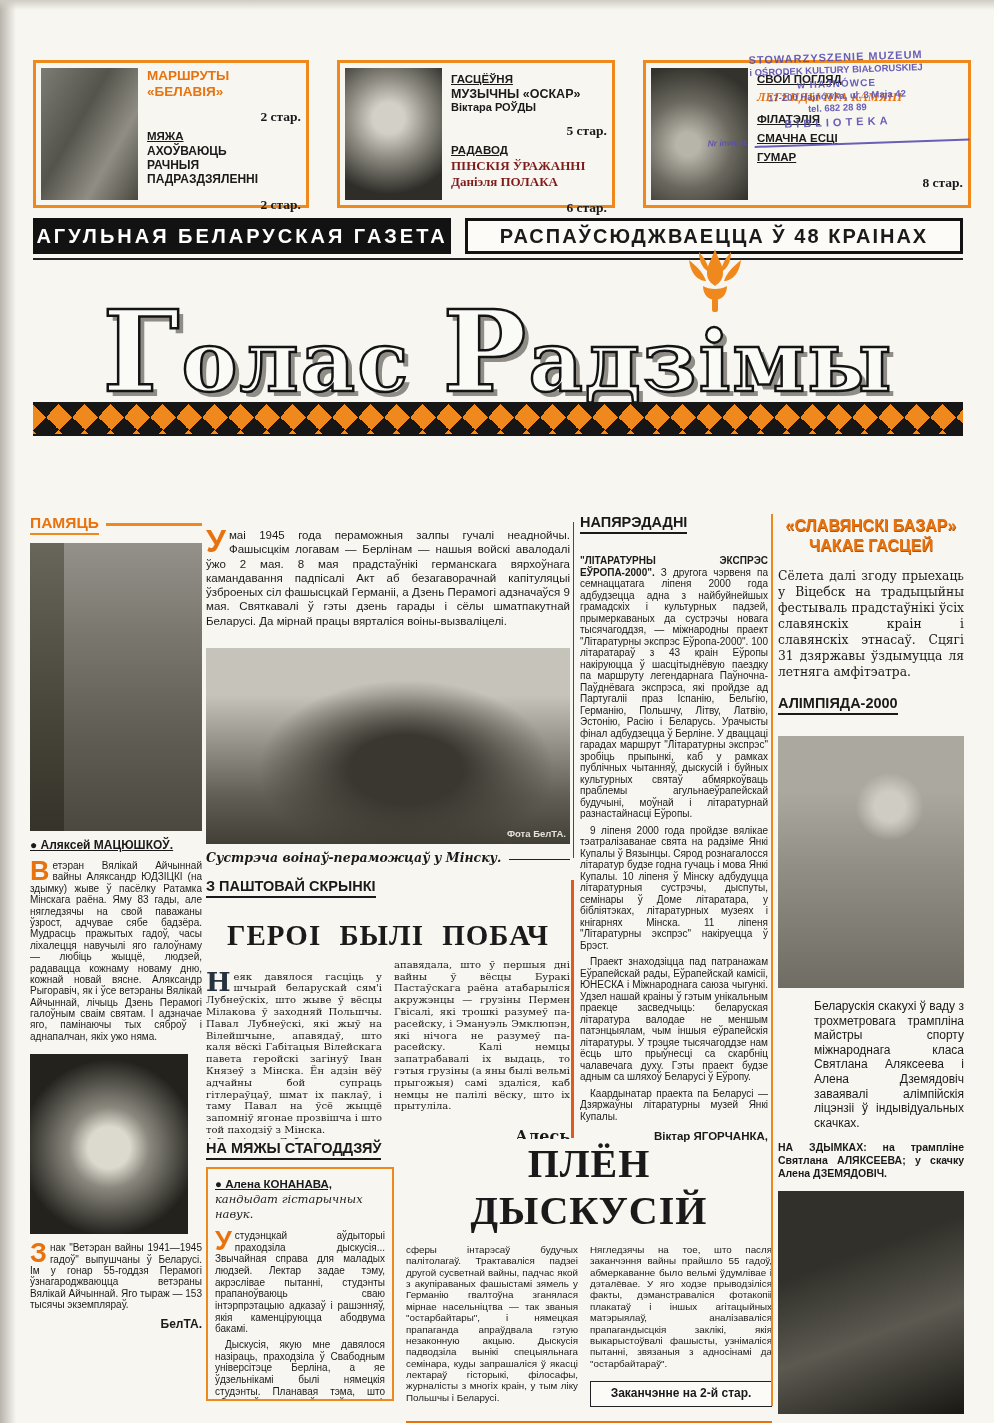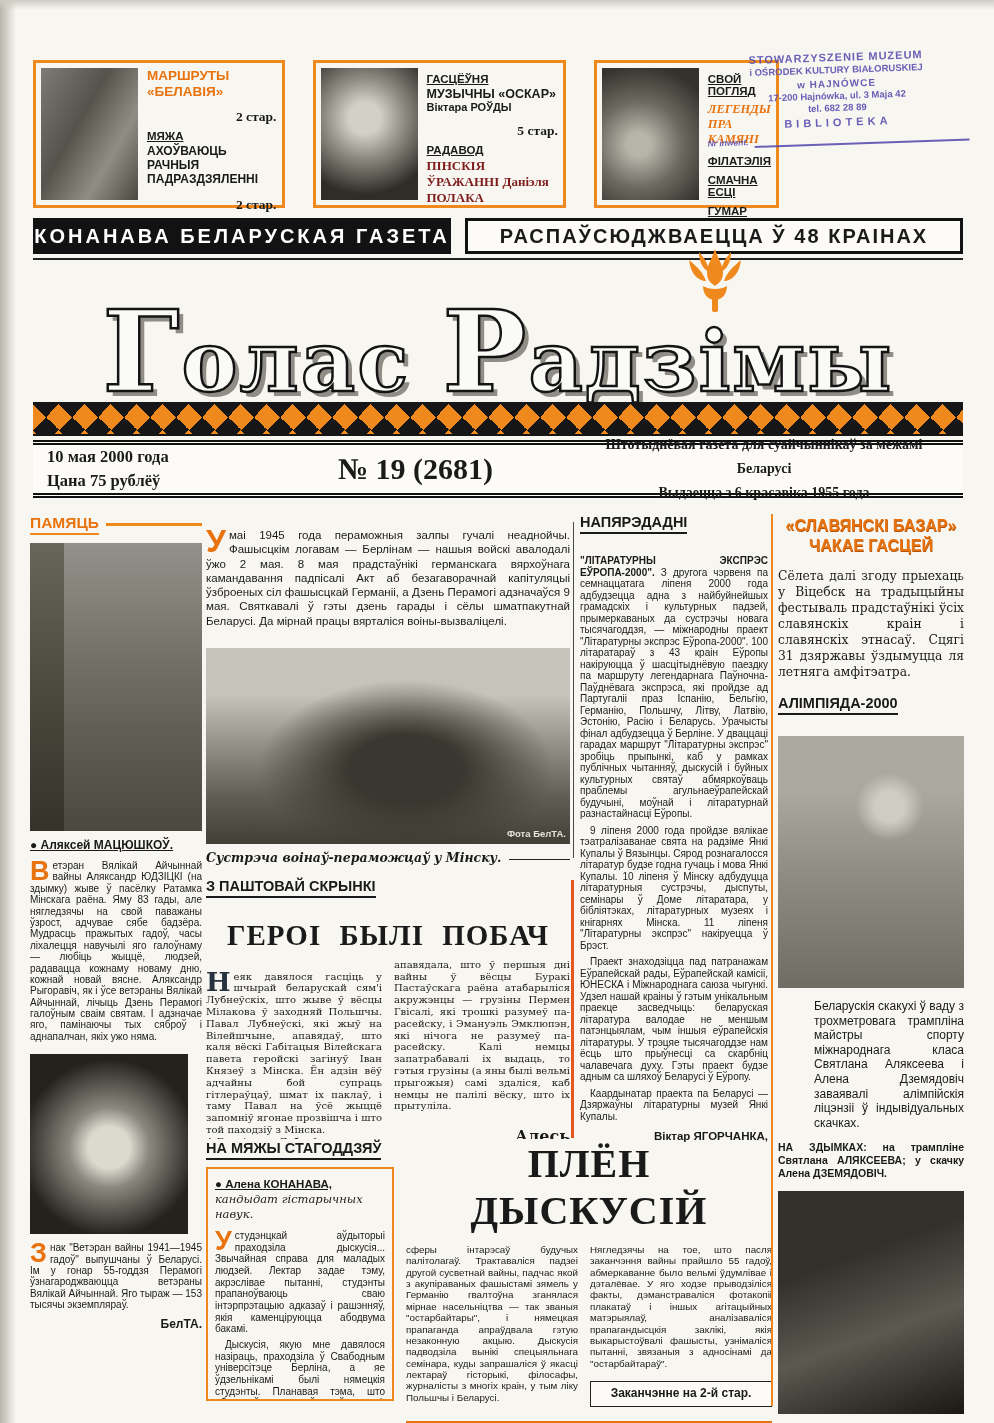--- a/index.html
+++ b/index.html
@@ -7,21 +7,21 @@
     position:relative; width:994px; height:1423px; margin:0 auto;
     background:#f7f6f1; overflow:hidden; color:#1a1a1a;
     font-family:"Liberation Sans", sans-serif;
   }
   .page::before{ content:""; position:absolute; left:0; top:0; bottom:0; width:16px;
     background:linear-gradient(90deg,#b7b4ab,#f7f6f1); }
   .page::after{ content:""; position:absolute; left:0; top:0; right:0; height:10px;
     background:linear-gradient(180deg,#cfccc4,rgba(247,246,241,0)); }
 
   
-  .teasers { position:absolute; top:60px; left:33px; width:746px; height:148px; display:flex; gap:28px; }
+  .teasers { position:absolute; top:60px; left:33px; width:938px; height:148px; display:flex; gap:28px; }
   .teaser { border:3px solid #f0891d; display:flex; padding:5px; gap:9px; box-sizing:border-box; background:#f7f6f1; }
   .teaser .tx { flex:1; display:flex; flex-direction:column; }
   .t1 { width:276px; } .t2 { width:278px; } .t3 { flex:1; }
   .ph { background:linear-gradient(135deg,#9a9a94,#6e6e68 60%,#8c8c86); }
   .teaser .ph { width:97px; }
   .t-orange { color:#e8730e; font-weight:bold; font-size:13.5px; line-height:1.15; }
   .t-orange-serif { color:#7f1d1d; font-weight:bold; font-size:13px; line-height:1.2; font-family:"Liberation Serif",serif; }
   .t-orange-it { color:#e8730e; font-weight:bold; font-style:italic; font-size:12.5px; font-family:"Liberation Serif",serif; margin:3px 0; }
   .t-rubric { font-weight:bold; font-size:11.5px; text-decoration:underline; margin:5px 0 2px; }
   .t-head { font-weight:bold; font-size:12px; line-height:1.18; }
@@ -217,21 +217,21 @@
     <div class="s4">17-200 Hajnówka, ul. 3 Maja 42</div>
     <div class="s5">tel. 682 28 89</div>
     <div class="s6">BIBLIOTEKA</div>
     <div class="stamp-row">
       <span>Nr inwent.</span>
       <span class="ln"></span>
     </div>
   </div>
 
   <div class="banners">
-    <div class="banner-black">КОНАНАВА БЕЛАРУСКАЯ ГАЗЕТА</div>
+    <div class="banner-black">АГУЛЬНАЯ БЕЛАРУСКАЯ ГАЗЕТА</div>
     <div class="banner-white">РАСПАЎСЮДЖВАЕЦЦА Ў 48 КРАІНАХ</div>
   </div>
 
   <div class="masthead">
     <svg class="flower" viewBox="0 0 68 66">
       <g fill="#f0891d">
         <path d="M34 1 C30 13 26 17 26 25 C26 32 30 35 34 38 C38 35 42 32 42 25 C42 17 38 13 34 1 Z"></path>
         <path d="M8 12 C16 19 22 24 25 33 C19 33 10 28 8 12 Z"></path>
         <path d="M60 12 C52 19 46 24 43 33 C49 33 58 28 60 12 Z"></path>
         <path d="M18 4 C23 10 27 15 28 24 C22 21 18 14 18 4 Z"></path>
@@ -240,31 +240,20 @@
         <rect x="31" y="50" width="6" height="14" rx="2"></rect>
       </g>
     </svg>
     <div class="mast-title">
       <span class="mast-word">Голас</span><span class="mast-word">Радзімы</span>
     </div>
   </div>
 
   <div class="band"></div>
 
-  <div class="infobar">
-    <div class="info-left">
-      <div>10 мая 2000 года</div>
-      <div>Цана 75 рублёў</div>
-    </div>
-    <div class="info-issue">№ 19 (2681)</div>
-    <div class="info-right">
-      <div>Штотыднёвая газета для суайчыннікаў за межамі Беларусі</div>
-      <div>Выдаецца з 6 красавіка 1955 года</div>
-    </div>
-  </div>
 
   <div class="col1">
     <div class="sec-orange">
       <span>ПАМЯЦЬ</span>
     </div>
     <div class="ph photo-veteran"></div>
     <div class="cap-bold"><u>● Аляксей МАЦЮШКОЎ.</u></div>
     <div class="body-sm">
       <span class="dropcap-o">В</span><span>етэран Вялікай Айчыннай вайны Аляксандр ЮДЗІЦКІ (на здымку) жыве ў пасёлку Ратамка Мінскага раёна. Яму 83 гады, але нягледзячы на свой паважаны ўзрост, адчувае сябе бадзёра. Мудрасць пражытых гадоў, часы ліхалецця навучылі яго галоўнаму — любіць жыццё, людзей, радавацца кожнаму новаму дню, кожнай новай вясне. Аляксандр Рыгоравіч, як і ўсе ветэраны Вялікай Айчыннай, лічыць Дзень Перамогі галоўным сваім святам. І адзначае яго, памінаючы тых сяброў і аднапалчан, якіх ужо няма.</span>
     </div>

